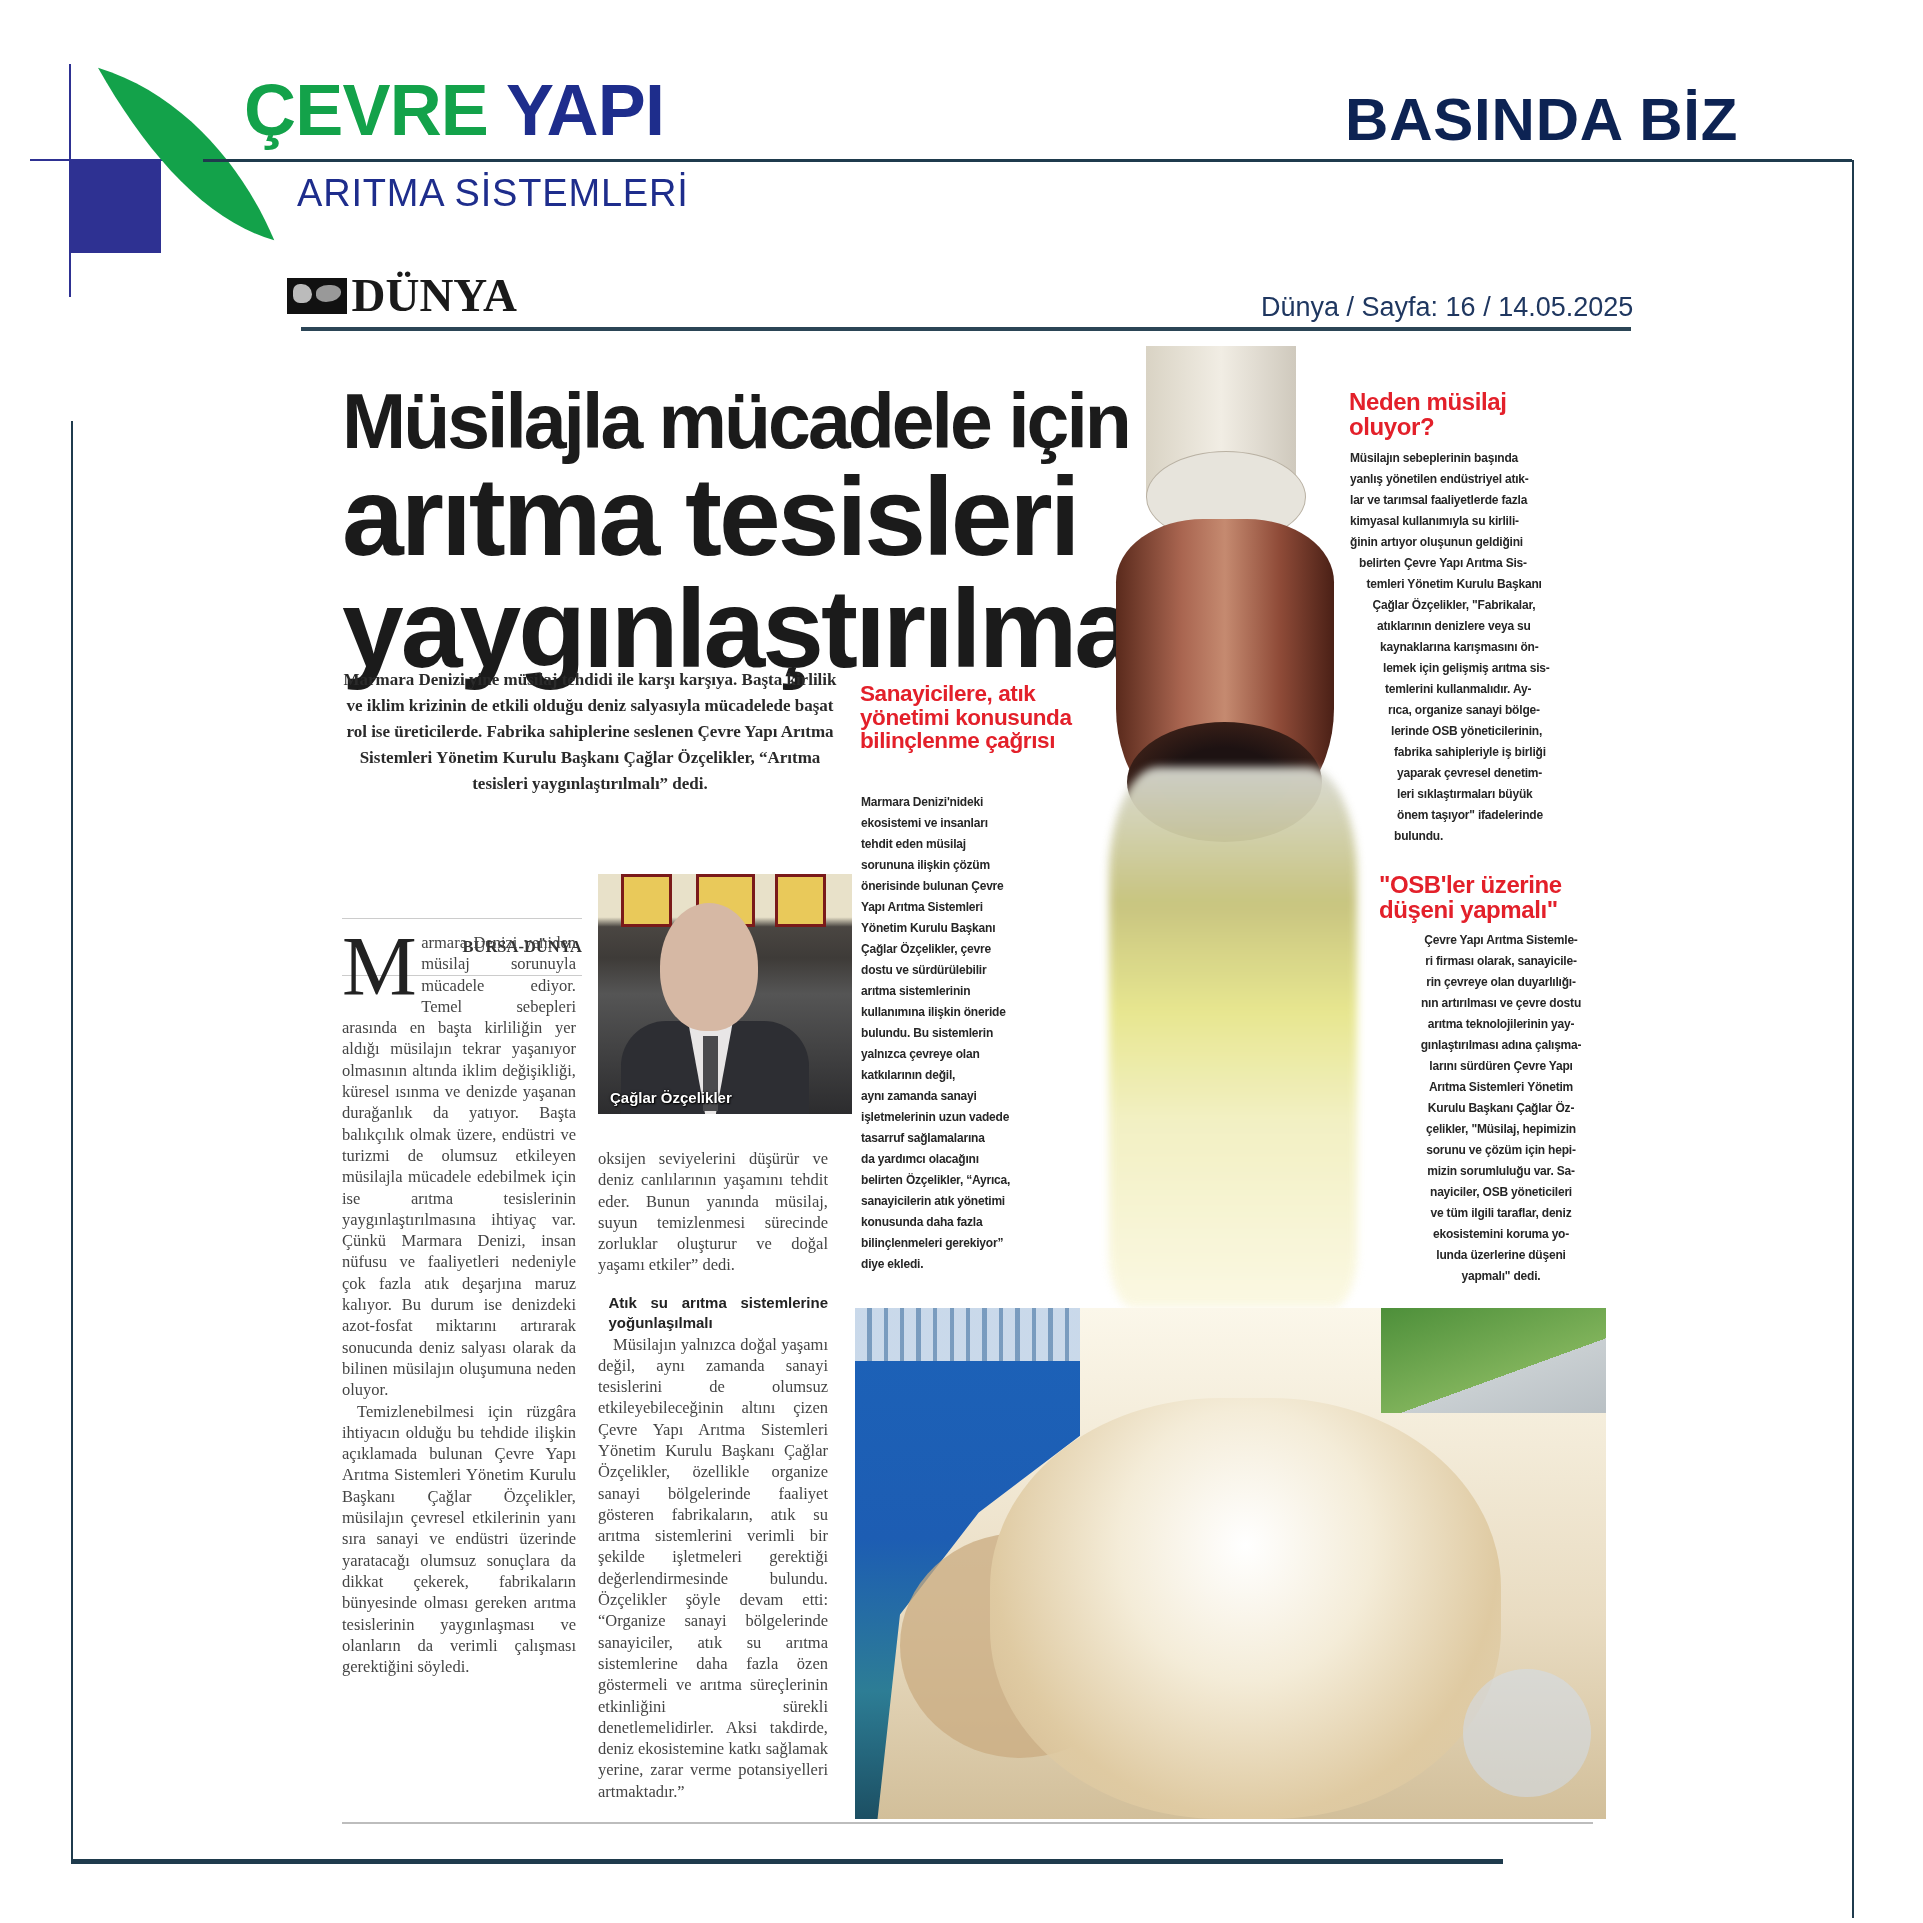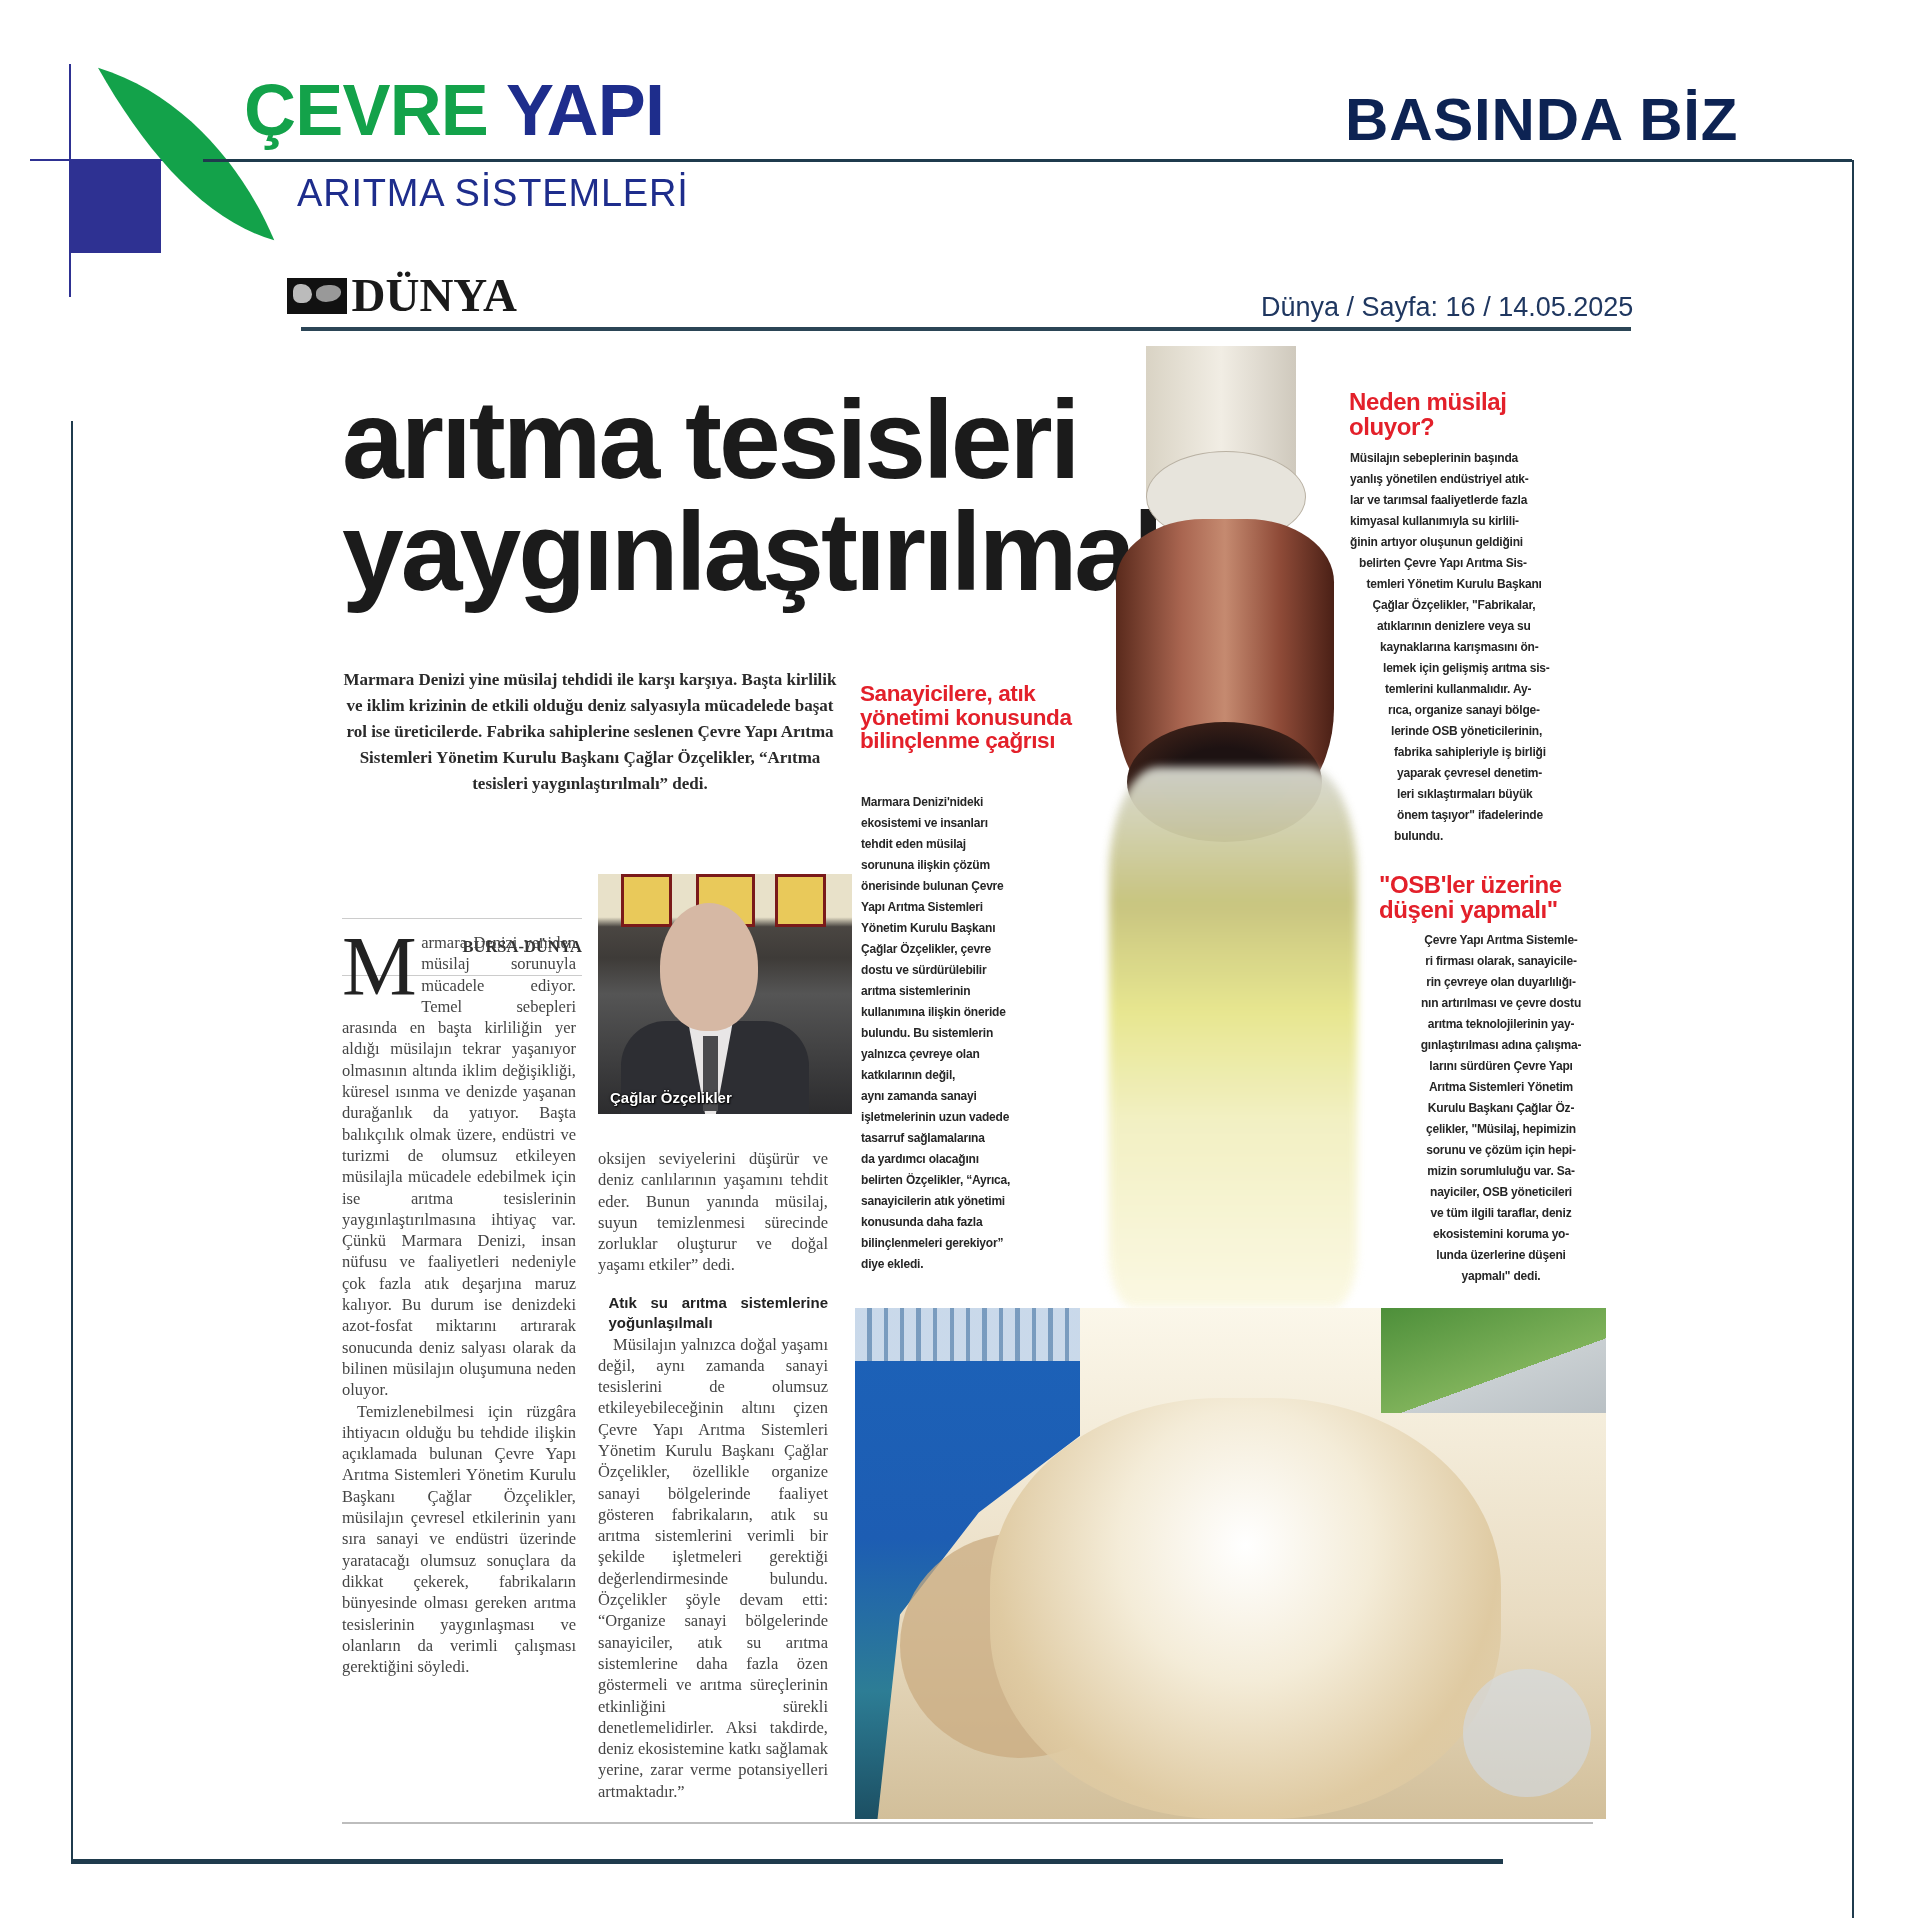--- a/index.html
+++ b/index.html
@@ -114,20 +114,21 @@
 <div class="abs frame-bottom"></div>
 
 <div class="abs dunya-logo">
   <div class="dunya-map"></div>
   <span class="dunya-name">DÜNYA</span>
 </div>
 <div class="abs source-meta">Dünya / Sayfa: 16 / 14.05.2025</div>
 <div class="abs source-line"></div>
 
 <div class="abs headline">
+  <span class="l1">Müsilajla mücadele için</span>
   <span class="l2">arıtma tesisleri</span>
   <span class="l3">yaygınlaştırılmalı</span>
 </div>
 
 <div class="abs lead">Marmara Denizi yine müsilaj tehdidi ile karşı karşıya. Başta kirlilik ve iklim krizinin de etkili olduğu deniz salyasıyla mücadelede başat rol ise üreticilerde. Fabrika sahiplerine seslenen Çevre Yapı Arıtma Sistemleri Yönetim Kurulu Başkanı Çağlar Özçelikler, “Arıtma tesisleri yaygınlaştırılmalı” dedi.</div>
 
 <div class="abs byline">BURSA-DÜNYA</div>
 
 <div class="abs col col1">
   <span class="dropcap">M</span>

